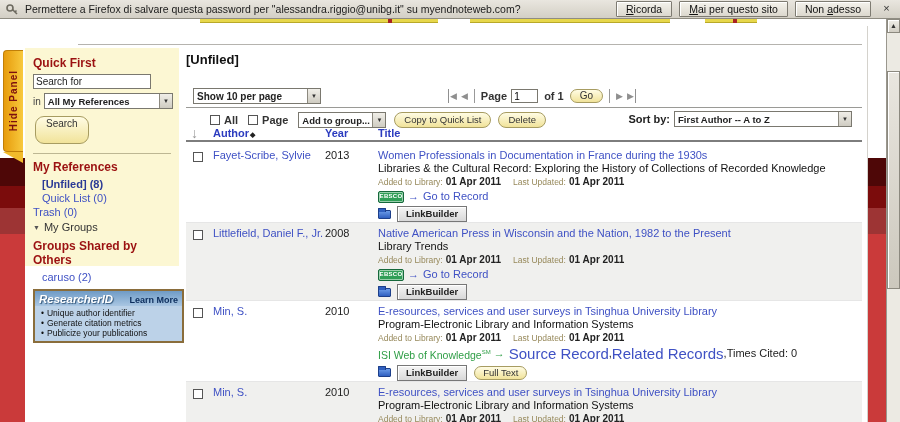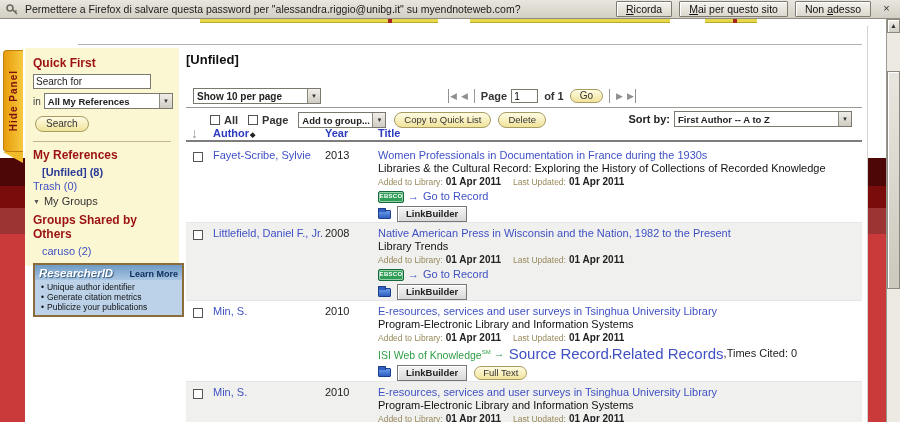--- a/index.html
+++ b/index.html
@@ -100,21 +100,21 @@
     padding:2px 3px 0; white-space:nowrap; overflow:hidden;
   }
   .fselect .farrow {
     flex:0 0 13px; background:linear-gradient(#f0eee8,#cfccc2); border-left:1px solid #8c897f;
     font-size:6px; color:#333; display:flex; align-items:center; justify-content:center;
   }
   .scope-select { width:130px; margin-top:0; }
 
   .pill {
     display:inline-block; background:linear-gradient(#fffce4,#f1e39a);
-    border:1px solid #a79c61; border-radius:9px; padding:1px 10px 2px;
+    border:1px solid #a79c61; border-radius:9px; padding:1px 10px 14px;
     font-size:10px; color:#333; cursor:pointer; white-space:nowrap;
   }
   .search-btn { margin:7px 0 2px 2px; }
 
   .sb-divider { border:none; border-top:1px solid #bdb793; margin:7px 2px 6px 0; }
 
   .sb-link { display:block; color:#3f51c4; font-size:11px; margin:2px 0; cursor:pointer; }
   .lvl1 { margin-left:9px; }
   .sb-active { font-weight:bold; color:#2b3a96; }
   .mygroups-row { display:flex; align-items:center; margin:3px 0 2px; color:#333; font-size:11px; cursor:pointer; }
@@ -261,20 +261,21 @@
       <span class="ftext">All My References</span>
       <span class="farrow">▼</span>
     </span>
   </div>
   <span class="pill search-btn">Search</span>
 
   <hr class="sb-divider">
 
   <div class="sb-title">My References</div>
   <a class="sb-link lvl1 sb-active">[Unfiled] (8)</a>
+  <a class="sb-link lvl1">Quick List (0)</a>
   <a class="sb-link">Trash (0)</a>
   <div class="mygroups-row">
     <span class="tri">▼</span>
     <span>My Groups</span>
   </div>
 
   <div class="sb-title" style="margin-top:6px;">Groups Shared by Others</div>
   <a class="sb-link lvl1">caruso (2)</a>
 
   <div class="rid-box">

